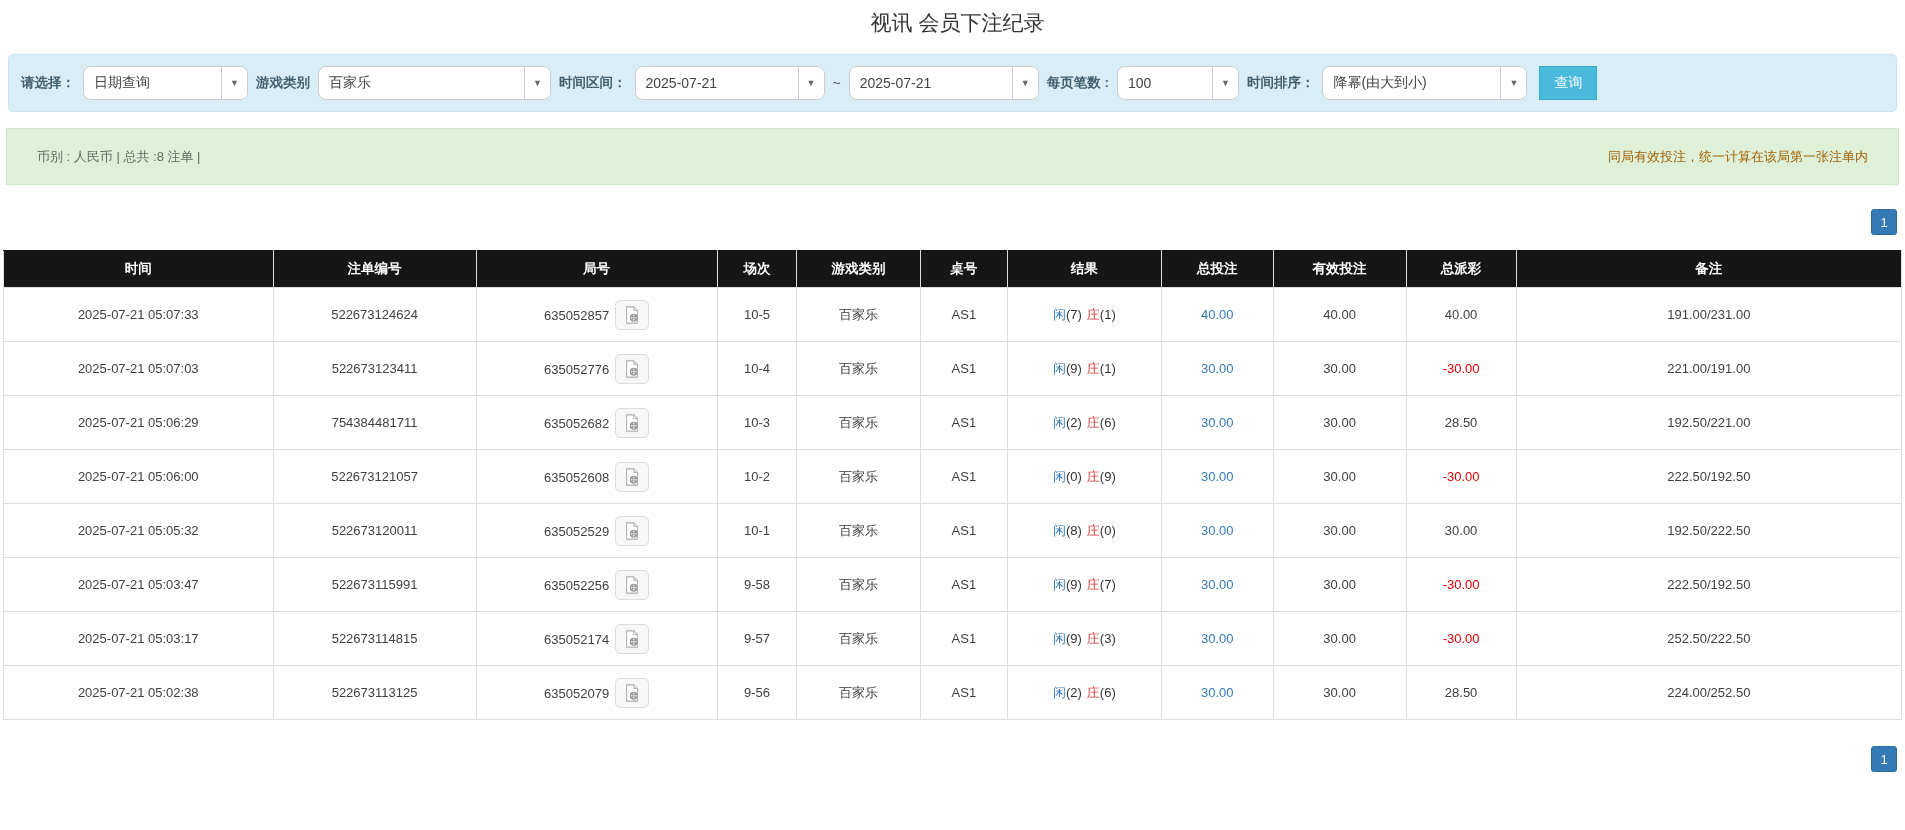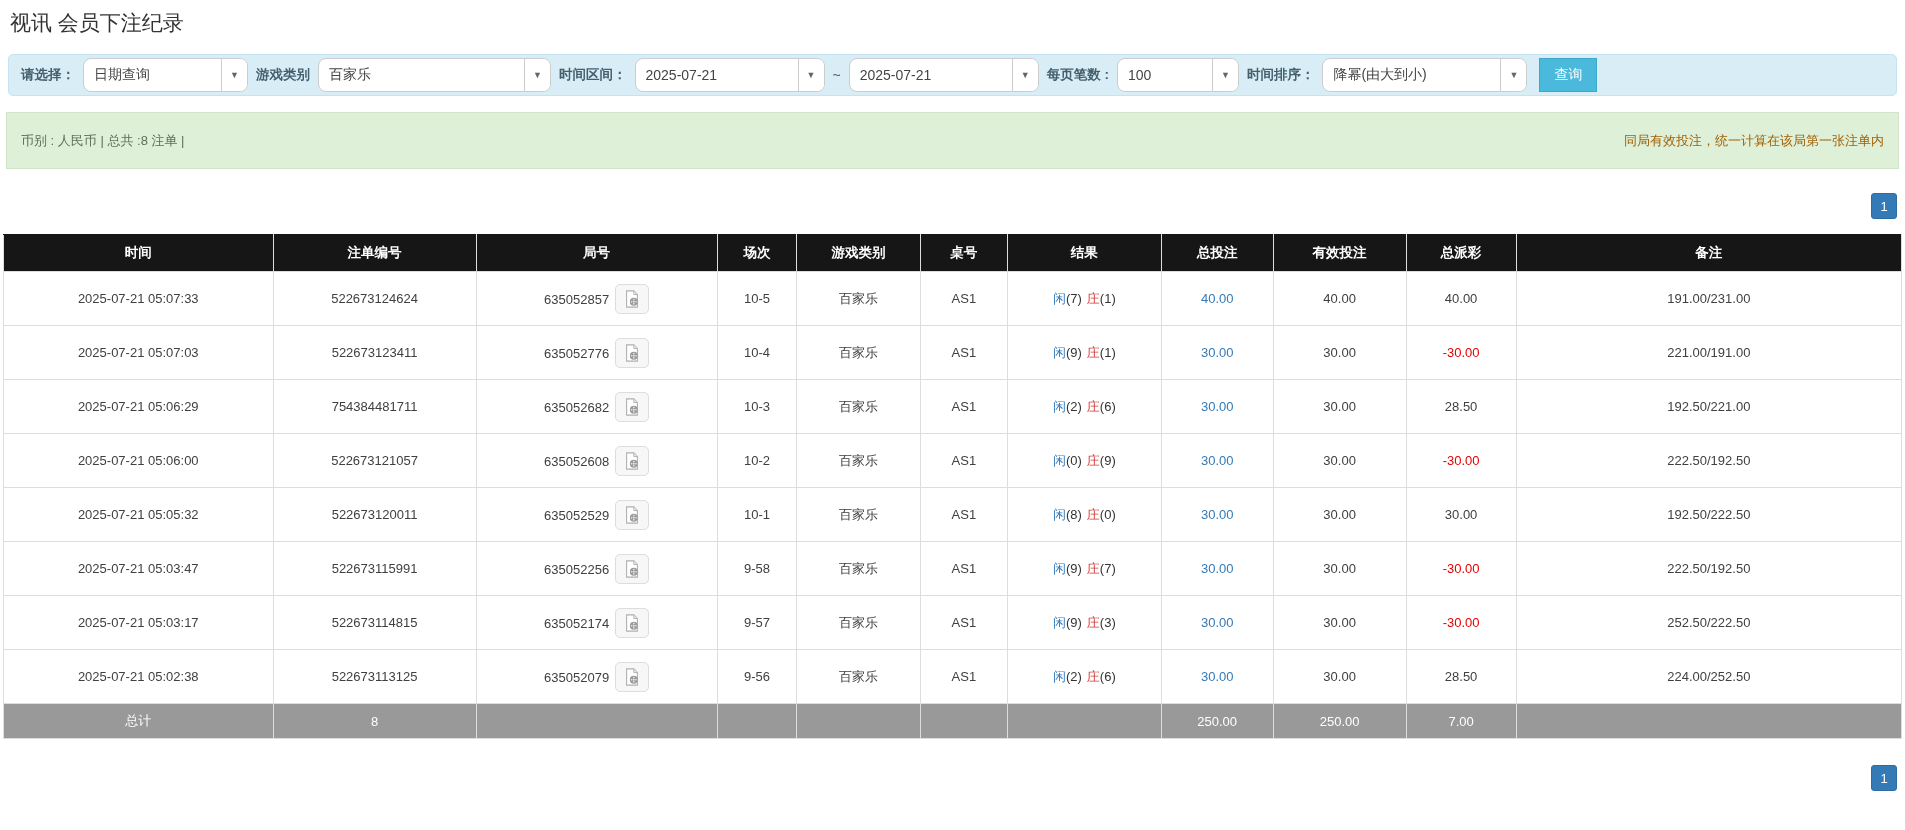--- a/index.html
+++ b/index.html
@@ -5,24 +5,25 @@
   * { box-sizing: border-box; }
   html,body { margin:0; padding:0; }
   body {
     width:1905px; height:830px; overflow:hidden; background:#fff;
     font-family:"Liberation Sans","DejaVu Sans",sans-serif; color:#404040;
   }
   
   .page-title {
     margin:0; padding:9px 0 0 10px; font-size:21px; font-weight:400; color:#333;
     height:37px;
+    text-align:center;
   }
   
   .filter-bar {
-    margin:17px 8px 0 8px; height:42px;
+    margin:17px 8px 0 8px; height:58px;
     background:#d9edf7; border:1px solid #c5e3f0; border-radius:5px;
     display:flex; align-items:center; gap:8px; padding:0 12px;
   }
   .f-label { font-size:13.5px; font-weight:bold; color:#44606e; white-space:nowrap; }
   .combo {
     display:flex; align-items:stretch; height:34px; background:#fff;
     border:1px solid #ccc; border-radius:8px; overflow:hidden; cursor:pointer;
   }
   .combo .combo-text {
     display:flex; align-items:center; padding:0 10px; font-size:14px; color:#444;
@@ -37,21 +38,21 @@
   .tilde { font-size:14px; color:#555; }
   .search-btn {
     height:34px; padding:0 14px; margin-left:4px;
     background:#4ab9dc; border:1px solid #3aa9cc; border-radius:0;
     color:#fff; font-size:14px; cursor:pointer;
   }
   
   .summary-bar {
     margin:16px 6px 0 6px; height:57px;
     background:#dff0d8; border:1px solid #d0e6c8;
-    display:flex; align-items:center; justify-content:space-between; padding:0 14px;
+    display:flex; align-items:center; justify-content:space-between; padding:0 30px;
   }
   .summary-left { font-size:13px; color:#5b6f5b; }
   .summary-note { font-size:13px; color:#a16207; }
   
   .pager { display:flex; justify-content:flex-end; padding-right:8px; }
   .pager-top { margin-top:24px; }
   .pager-bottom { margin-top:26px; }
   .page-btn {
     min-width:26px; height:26px; background:#337ab7; border:1px solid #2e6da4;
     border-radius:3px; color:#fff; font-size:13px; cursor:pointer;
@@ -387,31 +388,18 @@
     <td>
       <span class="p">闲</span><span class="n">(2)</span><span class="b">庄</span><span class="n">(6)</span>
     </td>
     <td class="blue-link">30.00</td>
     <td>30.00</td>
     <td>28.50</td>
     <td>224.00/252.50</td>
   </tr>
     </tbody>
   <tbody>
-    <tr class="summary-row">
-      <td>总计</td>
-      <td>8</td>
-      <td></td>
-        <td></td>
-      <td></td>
-        <td></td>
-        <td></td>
-      <td>250.00</td>
-      <td>250.00</td>
-      <td>7.00</td>
-      <td></td>
-    </tr>
   </tbody>
 </table>
 
 <div class="pager pager-bottom">
   <button class="page-btn">1</button>
 </div>
 
 </body></html>

